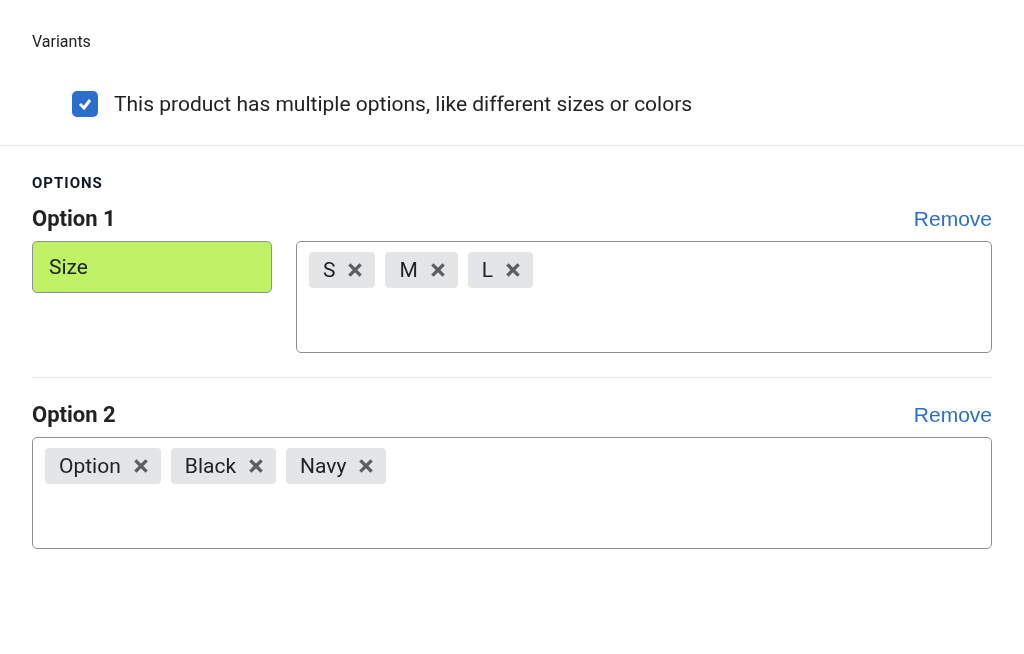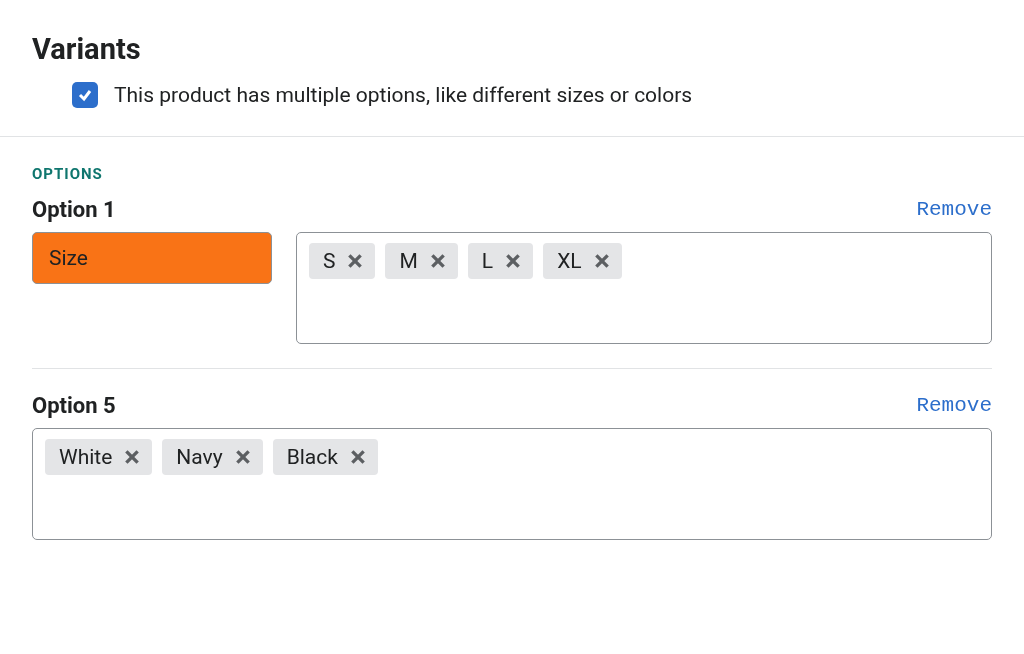--- a/index.html
+++ b/index.html
@@ -5,23 +5,23 @@
     * { box-sizing: border-box; margin: 0; padding: 0; }
     body {
       font-family: -apple-system, BlinkMacSystemFont, "Segoe UI", Roboto, Helvetica, Arial, sans-serif;
       background: #fff;
       color: #202223;
       width: 1024px;
       height: 654px;
       padding: 32px;
     }
     .section-title {
-      font-size: 29px;
-      font-weight: 700;
-      margin-bottom: 16px;
+      font-size: 16px;
+      font-weight: 400;
+      margin-bottom: 40px;
     }
     .checkbox-row {
       display: flex;
       align-items: center;
       gap: 16px;
       margin-bottom: 28px;
       padding-left: 40px;
     }
     .checkbox {
       width: 26px;
@@ -38,54 +38,54 @@
     .checkbox-label { font-size: 21px; color: #202223; }
     .hr {
       border: none;
       border-top: 1px solid #e1e3e5;
       margin: 0 -32px 28px -32px;
     }
     .options-heading {
       font-size: 15px;
       font-weight: 700;
       letter-spacing: 1px;
-      color: #0f766e;
+      color: #0f172a;
       margin-bottom: 14px;
     }
     .option-block { margin-bottom: 0; }
     .option-header {
       display: flex;
       justify-content: space-between;
       align-items: center;
       margin-bottom: 10px;
     }
     .option-title { font-size: 22px; font-weight: 700; }
     .remove-link {
       font-size: 21px;
       color: #2c6ecb;
       background: none;
       border: none;
       cursor: pointer;
-      font-family: Liberation Mono, monospace;
+      font-family: Liberation Sans, sans-serif;
     }
     .option-row {
       display: flex;
       gap: 24px;
       align-items: flex-start;
     }
     .name-input {
       width: 240px;
       height: 52px;
       padding: 10px 16px;
       font-size: 21px;
       font-family: inherit;
       border: 1px solid #8c9196;
       border-radius: 5px;
       color: #202223;
-      background: #f97316;
+      background: #bef264;
     }
     .tags-field {
       flex: 1;
       min-height: 112px;
       border: 1px solid #8c9196;
       border-radius: 5px;
       padding: 10px 12px;
       display: flex;
       flex-wrap: wrap;
       align-items: flex-start;
@@ -169,64 +169,55 @@
       </span>
       <span class="tag">
         <span>L</span>
         <button class="tag-remove">
             <svg viewBox="0 0 16 16">
               <line x1="3" y1="3" x2="13" y2="13"></line>
               <line x1="13" y1="3" x2="3" y2="13"></line>
             </svg>
           </button>
       </span>
-      <span class="tag">
-        <span>XL</span>
-        <button class="tag-remove">
-            <svg viewBox="0 0 16 16">
-              <line x1="3" y1="3" x2="13" y2="13"></line>
-              <line x1="13" y1="3" x2="3" y2="13"></line>
-            </svg>
-          </button>
-      </span>
     </div>
   </div>
 </div>
 
 <hr class="option-divider">
 
 <div class="option-block">
   <div class="option-header">
-    <span class="option-title">Option 5</span>
+    <span class="option-title">Option 2</span>
     <button class="remove-link">Remove</button>
   </div>
   <div class="option-row">
     <div class="tags-field">
       <span class="tag">
-        <span>White</span>
+        <span>Option</span>
+        <button class="tag-remove">
+            <svg viewBox="0 0 16 16">
+              <line x1="3" y1="3" x2="13" y2="13"></line>
+              <line x1="13" y1="3" x2="3" y2="13"></line>
+            </svg>
+          </button>
+      </span>
+      <span class="tag">
+        <span>Black</span>
         <button class="tag-remove">
             <svg viewBox="0 0 16 16">
               <line x1="3" y1="3" x2="13" y2="13"></line>
               <line x1="13" y1="3" x2="3" y2="13"></line>
             </svg>
           </button>
       </span>
       <span class="tag">
         <span>Navy</span>
         <button class="tag-remove">
             <svg viewBox="0 0 16 16">
               <line x1="3" y1="3" x2="13" y2="13"></line>
               <line x1="13" y1="3" x2="3" y2="13"></line>
             </svg>
           </button>
       </span>
-      <span class="tag">
-        <span>Black</span>
-        <button class="tag-remove">
-            <svg viewBox="0 0 16 16">
-              <line x1="3" y1="3" x2="13" y2="13"></line>
-              <line x1="13" y1="3" x2="3" y2="13"></line>
-            </svg>
-          </button>
-      </span>
     </div>
   </div>
 </div>
 
 </body></html>

